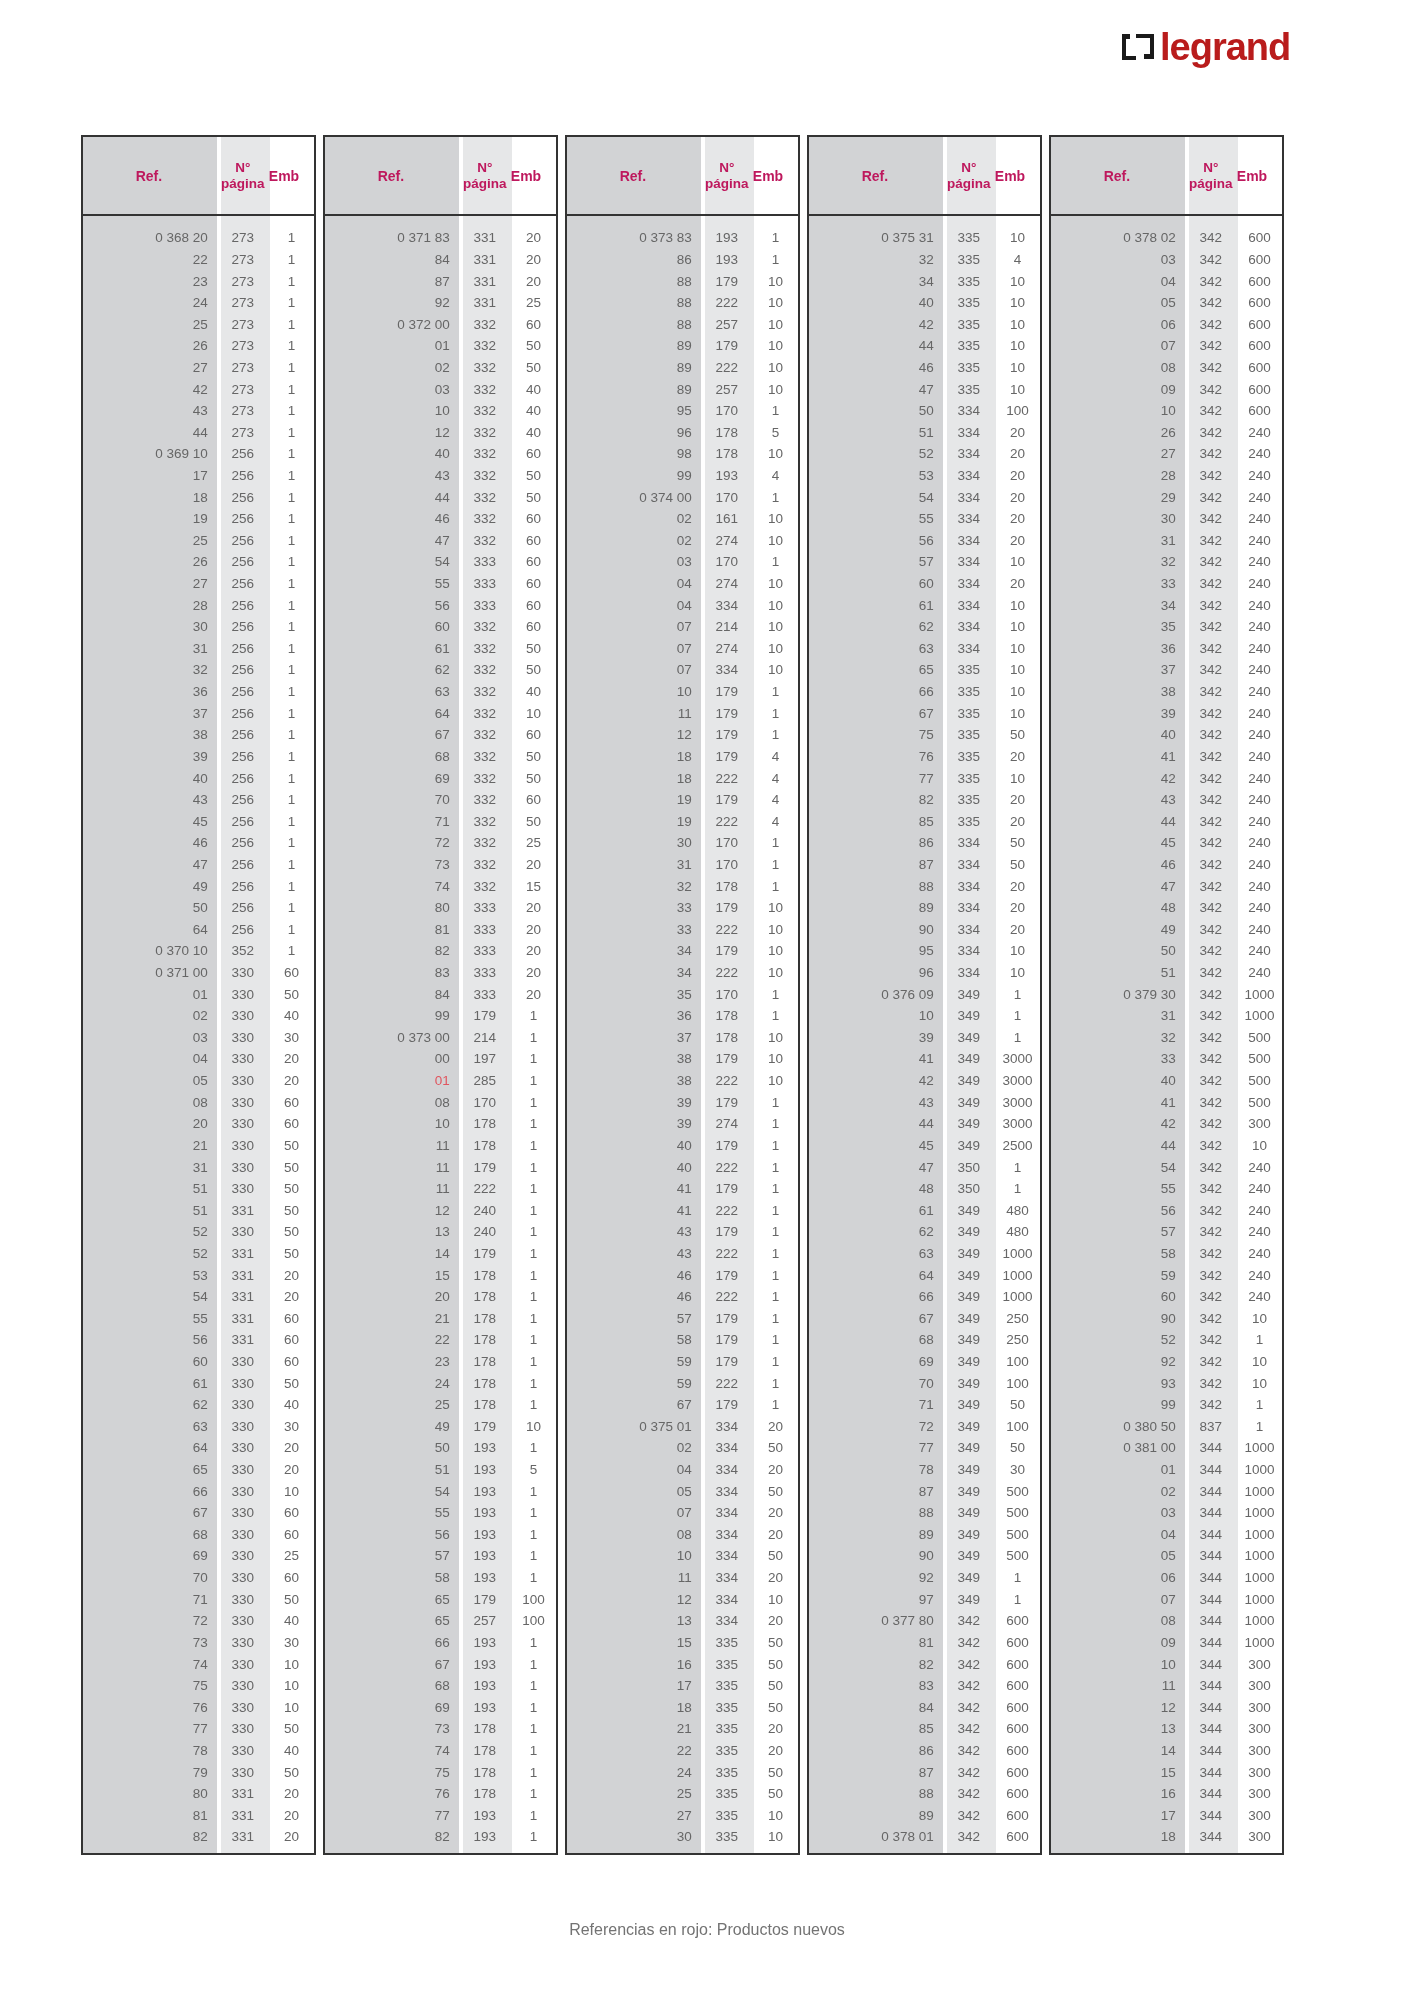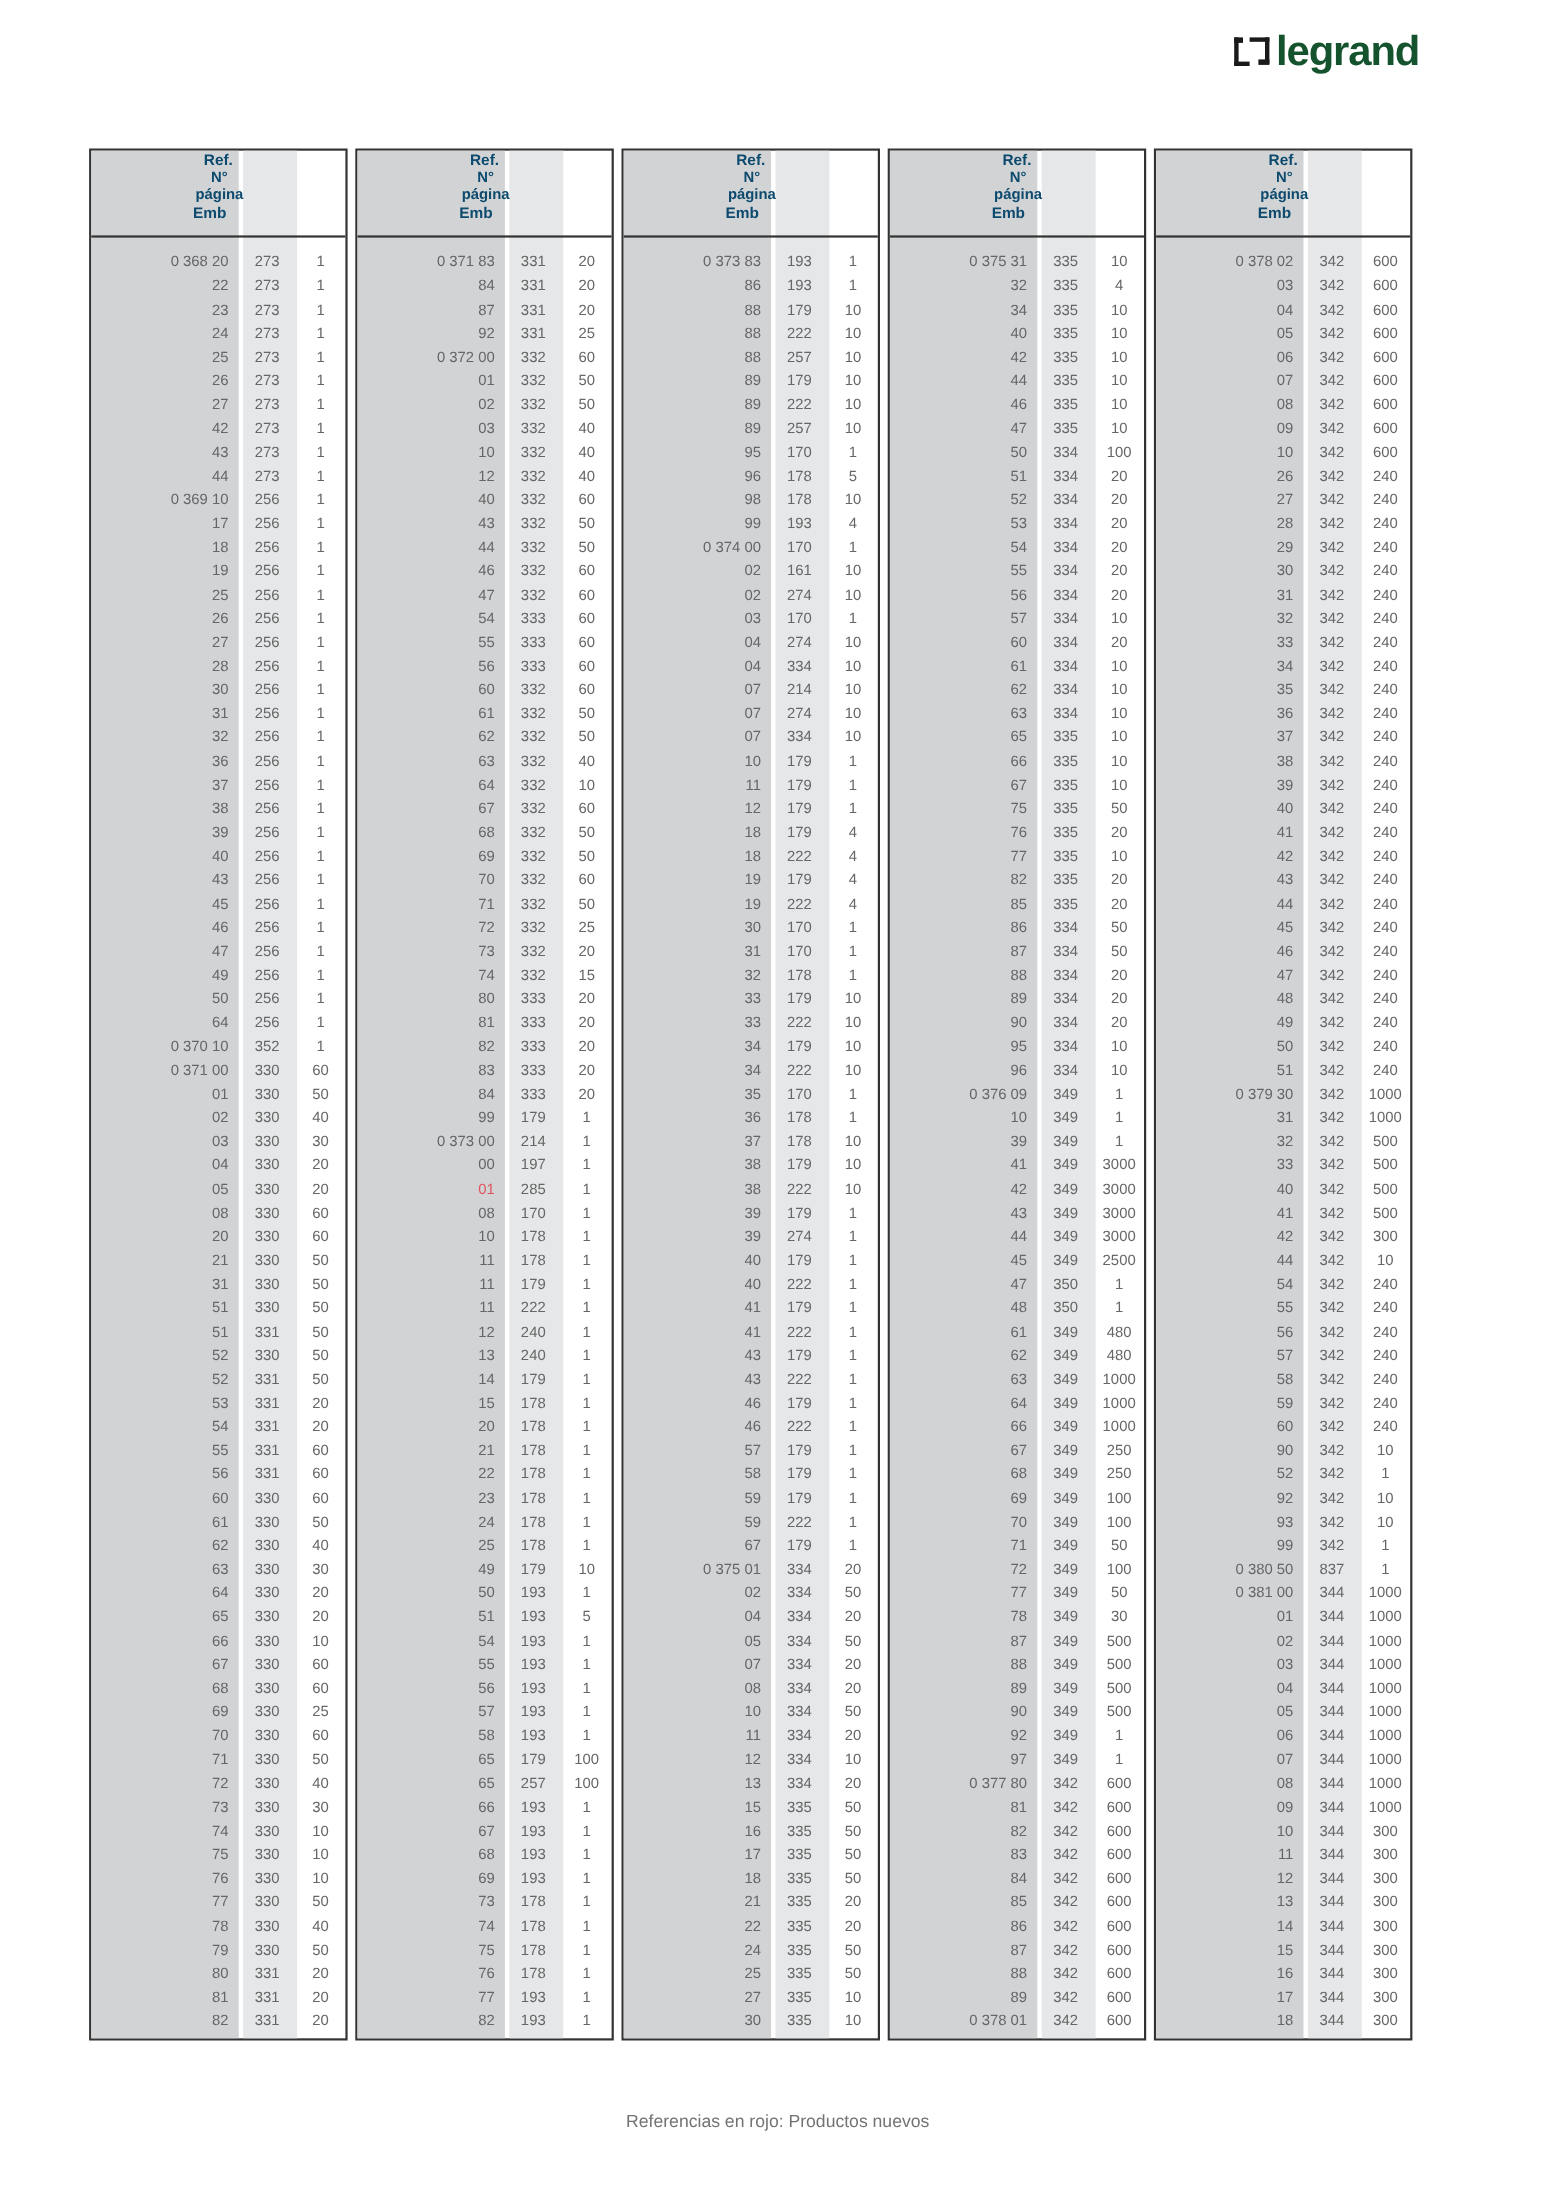--- a/index.html
+++ b/index.html
@@ -4,27 +4,27 @@
 <style>
   html, body { margin:0; padding:0; background:#ffffff; }
   body { width:1414px; height:2000px; position:relative; overflow:hidden;
          font-family:"Liberation Sans", sans-serif; color:#555; }
   .logo { position:absolute; left:1122px; top:28px; display:flex; align-items:center; }
   .logo-mark { width:34px; height:30px; position:relative; margin-right:4px; }
   .logo-mark .a { position:absolute; left:0; top:2px; width:14px; height:26px; border:4px solid #1a1a1a; border-right:none; border-top:none; box-sizing:border-box; }
   .logo-mark .a2 { position:absolute; left:0; top:2px; width:8px; height:5px; background:#1a1a1a; }
   .logo-mark .b { position:absolute; left:14px; top:2px; width:18px; height:24px; border:4px solid #1a1a1a; border-left:none; border-bottom:none; box-sizing:border-box; }
   .logo-mark .b2 { position:absolute; left:22px; top:22px; width:10px; height:5px; background:#1a1a1a; }
-  .logo-text { font-family:"Liberation Sans", sans-serif; font-weight:bold; font-size:38px; color:#14532d; letter-spacing:-1px; line-height:38px; }
+  .logo-text { font-family:"Liberation Sans", sans-serif; font-weight:bold; font-size:38px; color:#b91c1c; letter-spacing:-1px; line-height:38px; }
 
   .tables { position:absolute; left:81px; top:135px; display:flex; gap:7px; }
   .tbl { width:235px; height:1720px; border:2px solid #333; box-sizing:border-box; position:relative; background:#fff; }
   .tbl .bg-ref { position:absolute; left:0; top:0; bottom:0; width:134px; background:#d2d3d5; }
   .tbl .bg-pag { position:absolute; left:138px; top:0; bottom:0; width:49px; background:#e6e7e8; }
-  .tbl .head { position:absolute; left:0; right:0; top:0; height:77px; border-bottom:2px solid #333; display:flex; align-items:center; font-weight:bold; font-size:14px; color:#0c4a6e;flex-direction:column; }
+  .tbl .head { position:absolute; left:0; right:0; top:0; height:77px; border-bottom:2px solid #333; display:flex; align-items:center; font-weight:bold; font-size:14px; color:#be185d; }
   .tbl .head .h-ref { width:134px; text-align:center; }
   .tbl .head .h-pag { width:53px; padding-left:2px; text-align:center; line-height:16px; font-size:13.5px; }
   .tbl .head .h-emb { width:46px; text-align:left; }
   .tbl .rows { position:absolute; left:0; right:0; top:90px; }
   .row { display:flex; height:21.62px; align-items:center; font-size:13.5px; color:#666; }
   .row .c-ref { width:127px; text-align:right; padding-right:7px; box-sizing:content-box; white-space:nowrap; }
   .row .c-ref.new { color:#e0555f; }
   .row .c-pag { width:53px; text-align:center; padding-left:2px; }
   .row .c-emb { width:46px; text-align:center; }
   .footer { position:absolute; left:0; width:1414px; top:1921px; text-align:center; font-size:16px; color:#737373; }

